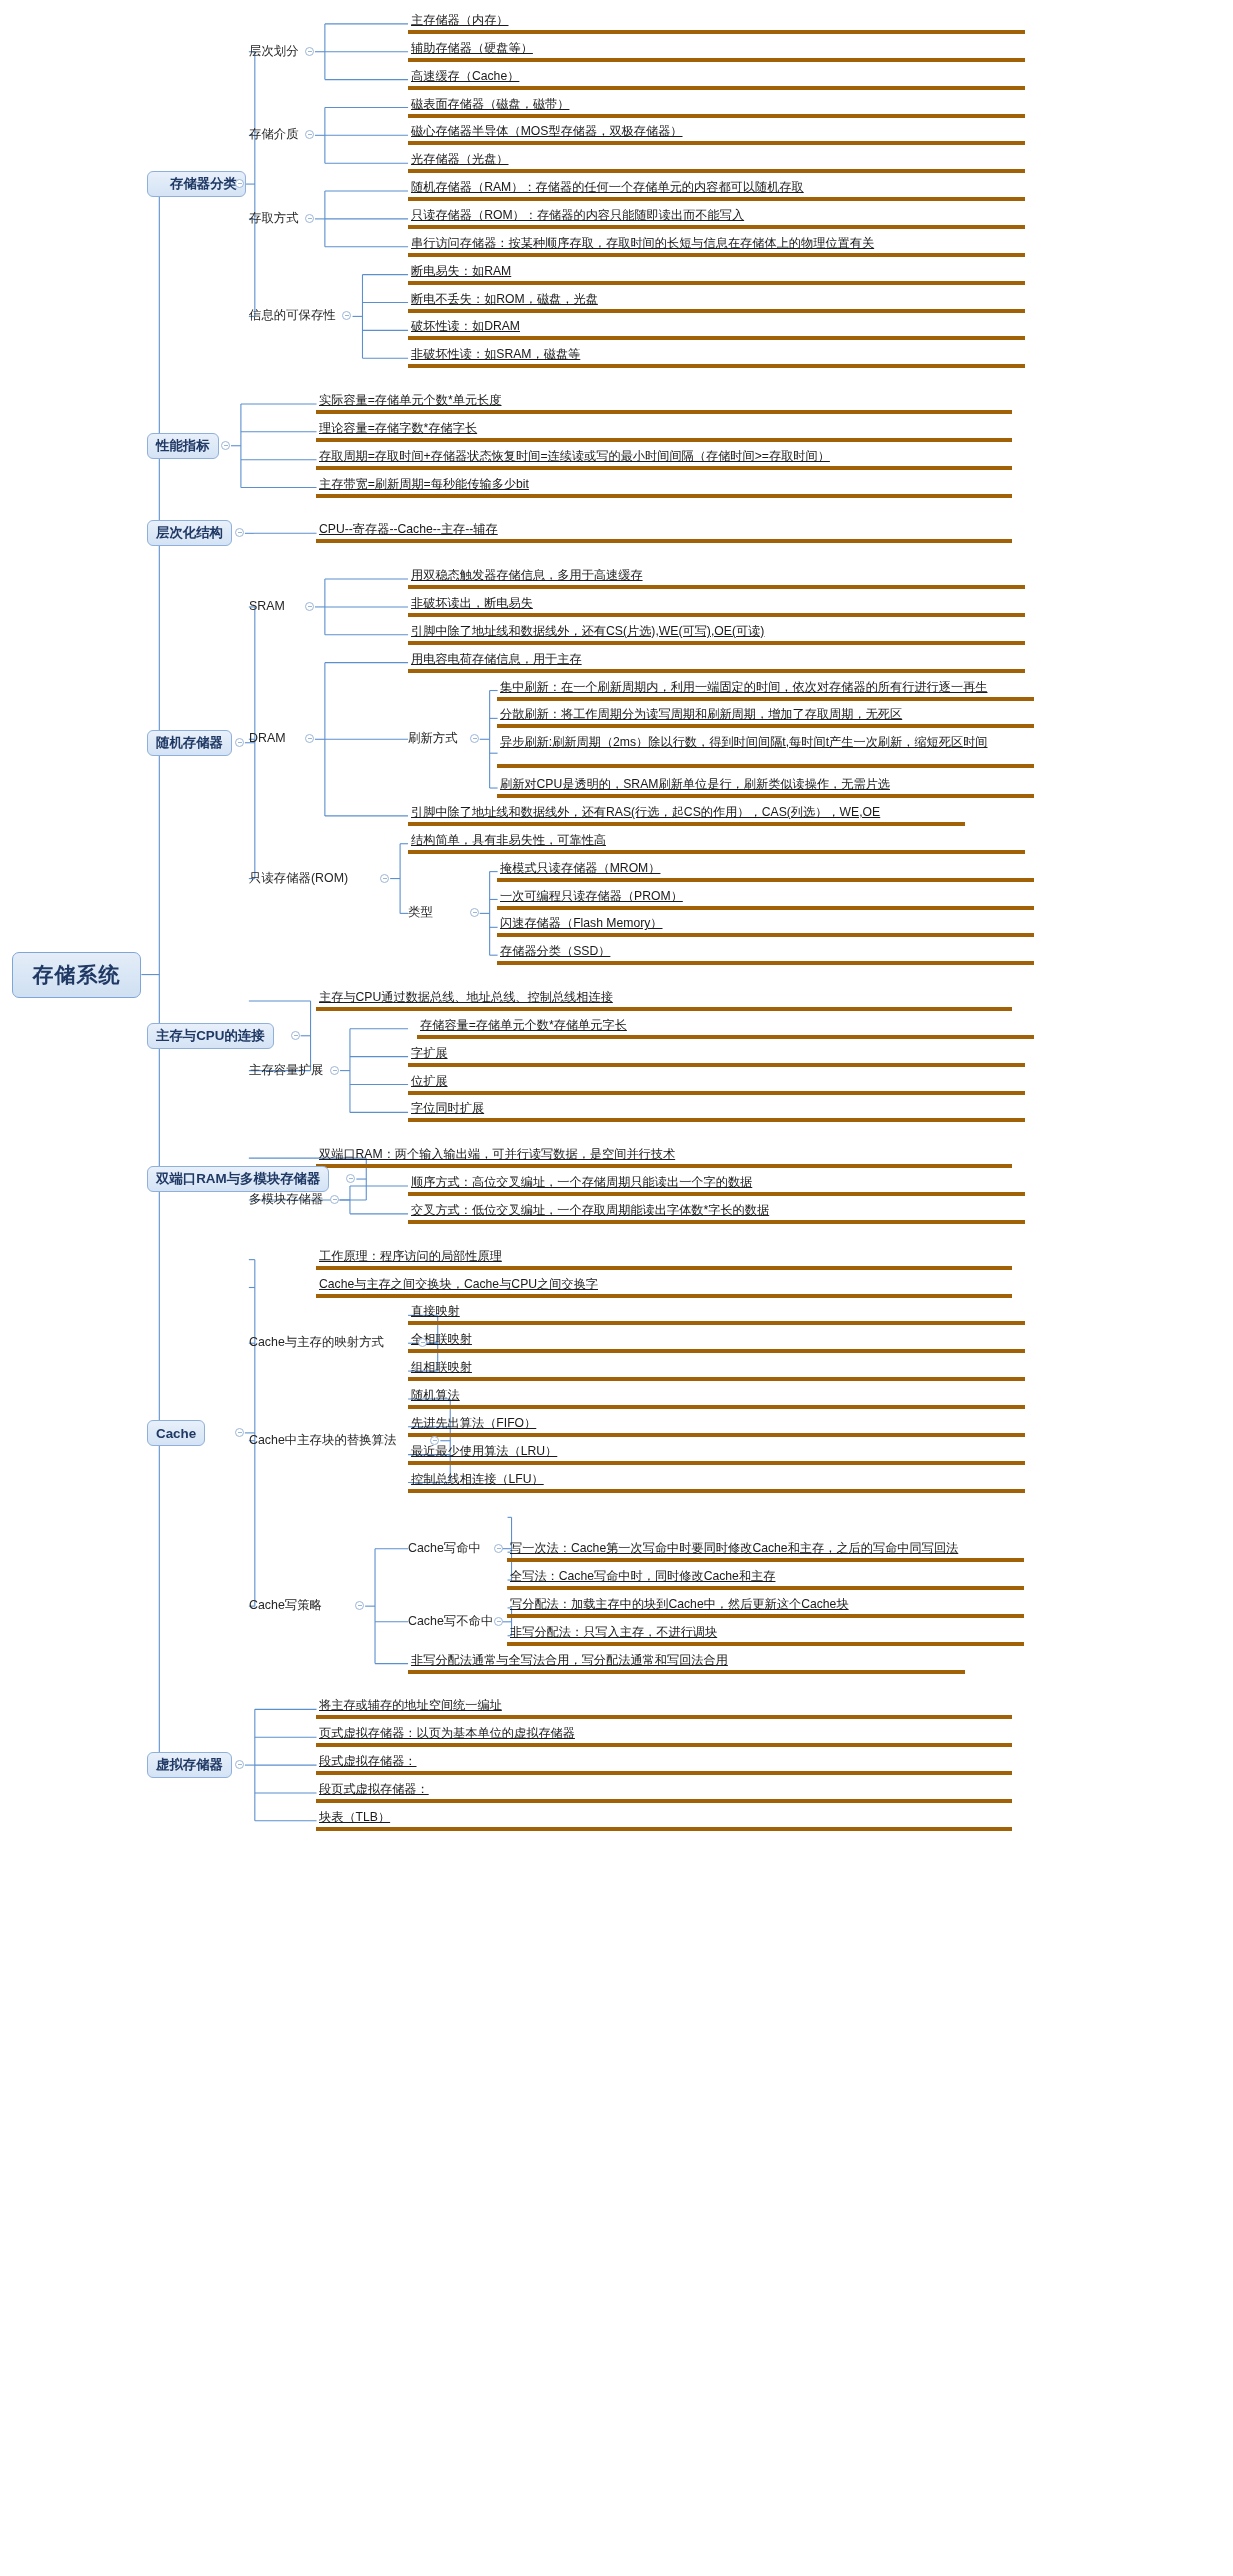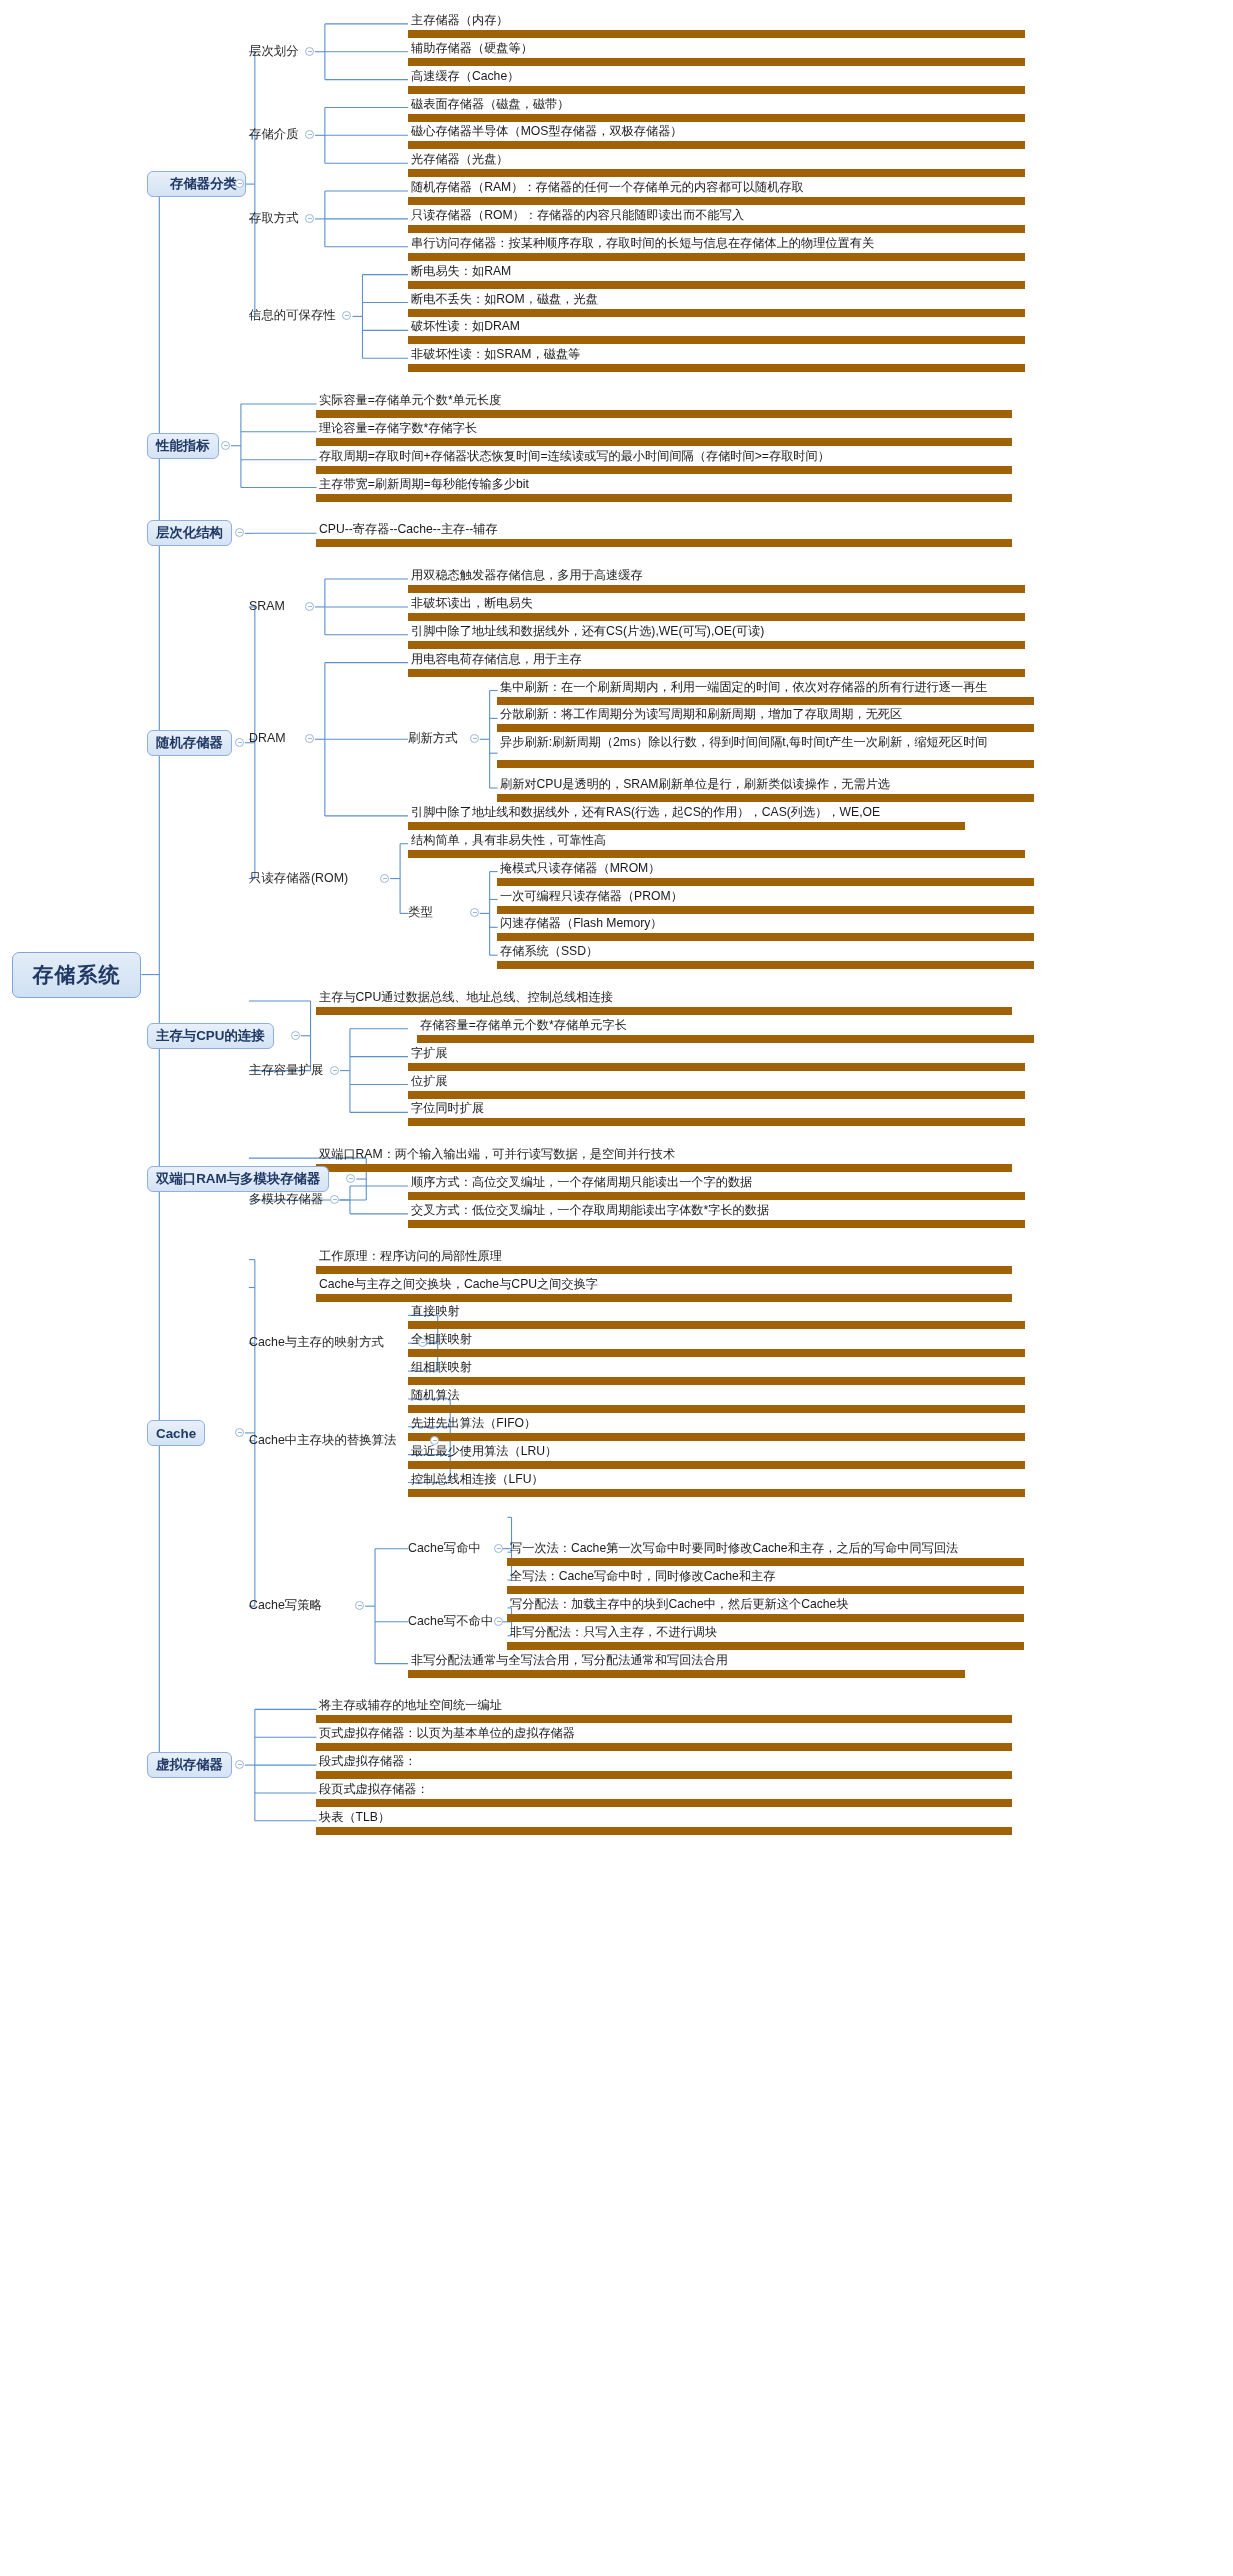--- a/index.html
+++ b/index.html
@@ -60,22 +60,23 @@
     white-space: nowrap;
     line-height: 14px;
   }
 
   
   .leaf {
     position: absolute;
     color: #1a1a1a;
     font-size: 12.2px;
     line-height: 15.4px;
-    border-bottom: 8px solid #a16207;
+    border-bottom: 4px solid #a16207;
     padding: 1px 2px 2px 3px;
+    text-decoration: underline;
   }
 
   
   .knob {
     position: absolute;
     width: 9px; height: 9px;
     border: 1px solid #9ab6d8;
     border-radius: 50%;
     background: #fff;
   }
@@ -279,21 +280,21 @@
     <div class="leaf" style="left: 497px; top: 776px; width: 537px; min-height: 20px;">刷新对CPU是透明的，SRAM刷新单位是行，刷新类似读操作，无需片选</div>
     <div class="l2" style="left: 408px; top: 731px;">刷新方式</div>
     <span class="knob" style="left: 470px; top: 734px;"></span>
     <div class="leaf" style="left: 408px; top: 804px; width: 557px; min-height: 20px;">引脚中除了地址线和数据线外，还有RAS(行选，起CS的作用），CAS(列选），WE,OE</div>
     <div class="l2" style="left: 249px; top: 731px;">DRAM</div>
     <span class="knob" style="left: 305px; top: 734px;"></span>
     <div class="leaf" style="left: 408px; top: 832px; width: 617px; min-height: 20px;">结构简单，具有非易失性，可靠性高</div>
     <div class="leaf" style="left: 497px; top: 860px; width: 537px; min-height: 20px;">掩模式只读存储器（MROM）</div>
     <div class="leaf" style="left: 497px; top: 888px; width: 537px; min-height: 20px;">一次可编程只读存储器（PROM）</div>
     <div class="leaf" style="left: 497px; top: 915px; width: 537px; min-height: 20px;">闪速存储器（Flash Memory）</div>
-    <div class="leaf" style="left: 497px; top: 943px; width: 537px; min-height: 20px;">存储系统（SSD）</div>
+    <div class="leaf" style="left: 497px; top: 943px; width: 537px; min-height: 20px;">存储器分类（SSD）</div>
     <div class="l2" style="left: 408px; top: 905px;">类型</div>
     <span class="knob" style="left: 470px; top: 908px;"></span>
     <div class="l2" style="left: 249px; top: 871px;">只读存储器(ROM)</div>
     <span class="knob" style="left: 380px; top: 874px;"></span>
     <div class="l1" style="left: 147px; top: 730px;">随机存储器</div>
     <span class="knob" style="left: 235px; top: 738px;"></span>
     <div class="leaf" style="left: 316px; top: 989px; width: 696px; min-height: 20px;">主存与CPU通过数据总线、地址总线、控制总线相连接</div>
     <div class="leaf" style="left: 408px; top: 1017px; width: 617px; min-height: 20px; margin-left: 9px;">存储容量=存储单元个数*存储单元字长</div>
     <div class="leaf" style="left: 408px; top: 1045px; width: 617px; min-height: 20px;">字扩展</div>
     <div class="leaf" style="left: 408px; top: 1073px; width: 617px; min-height: 20px;">位扩展</div>

